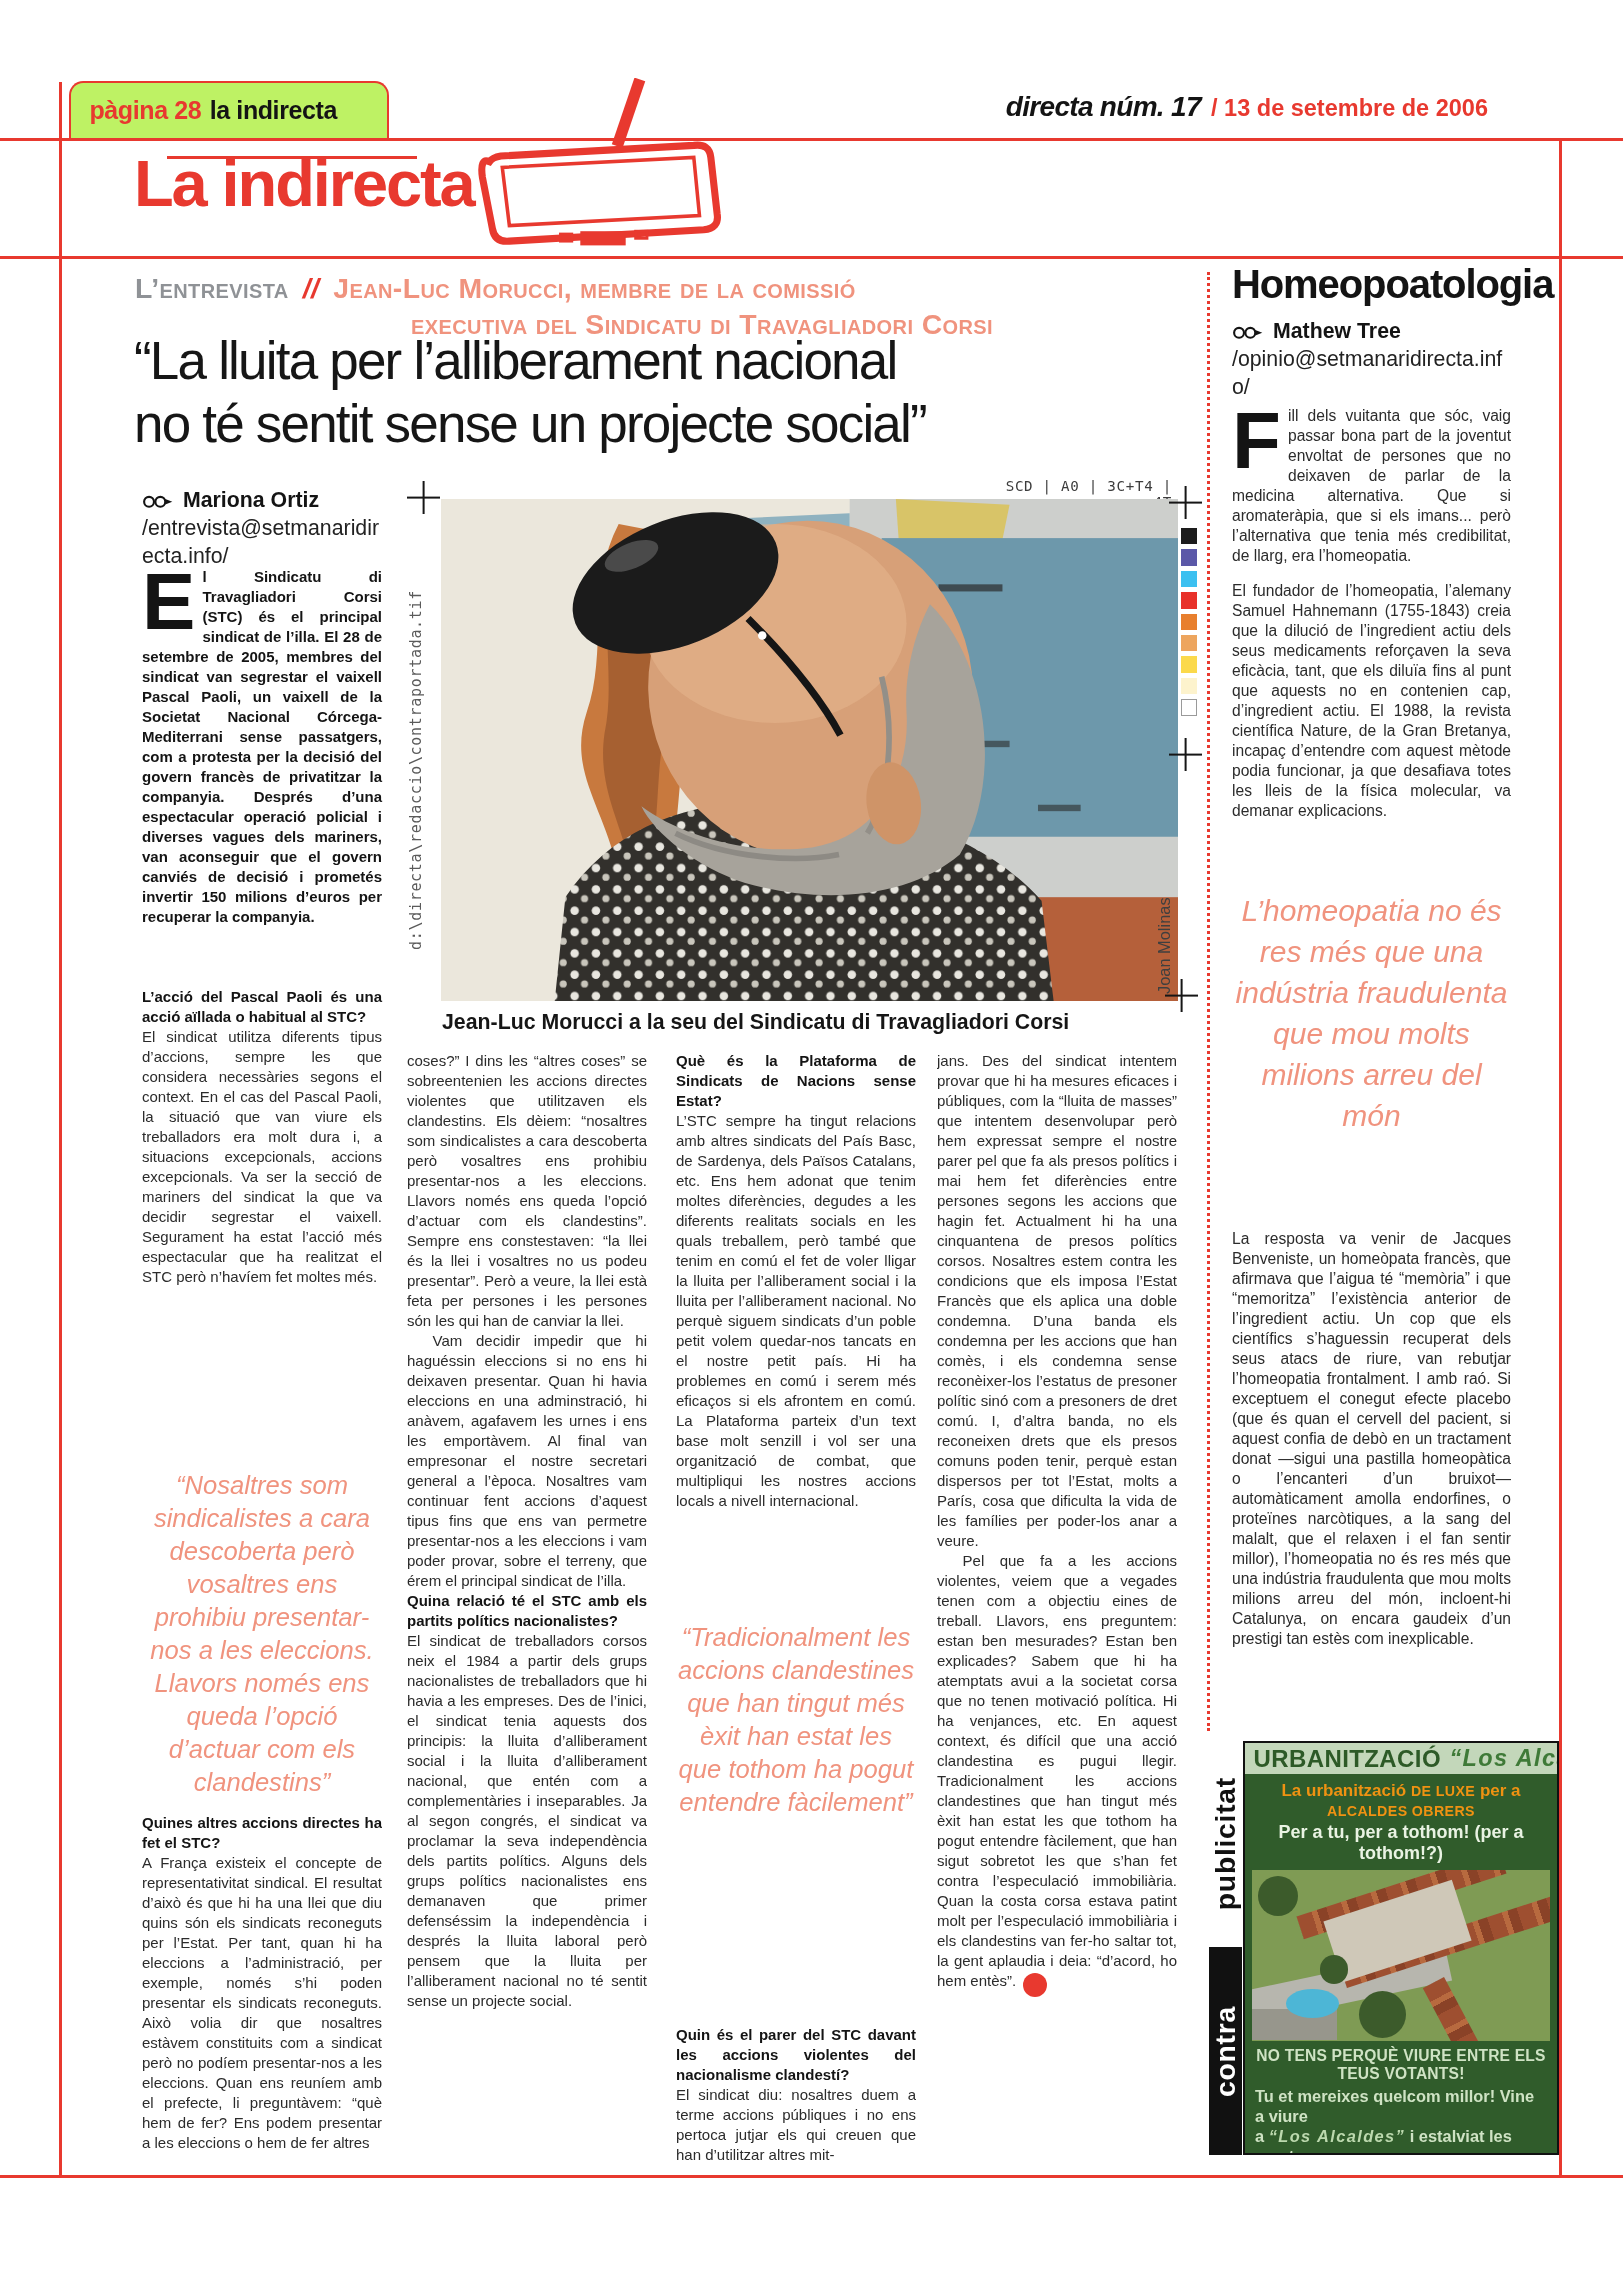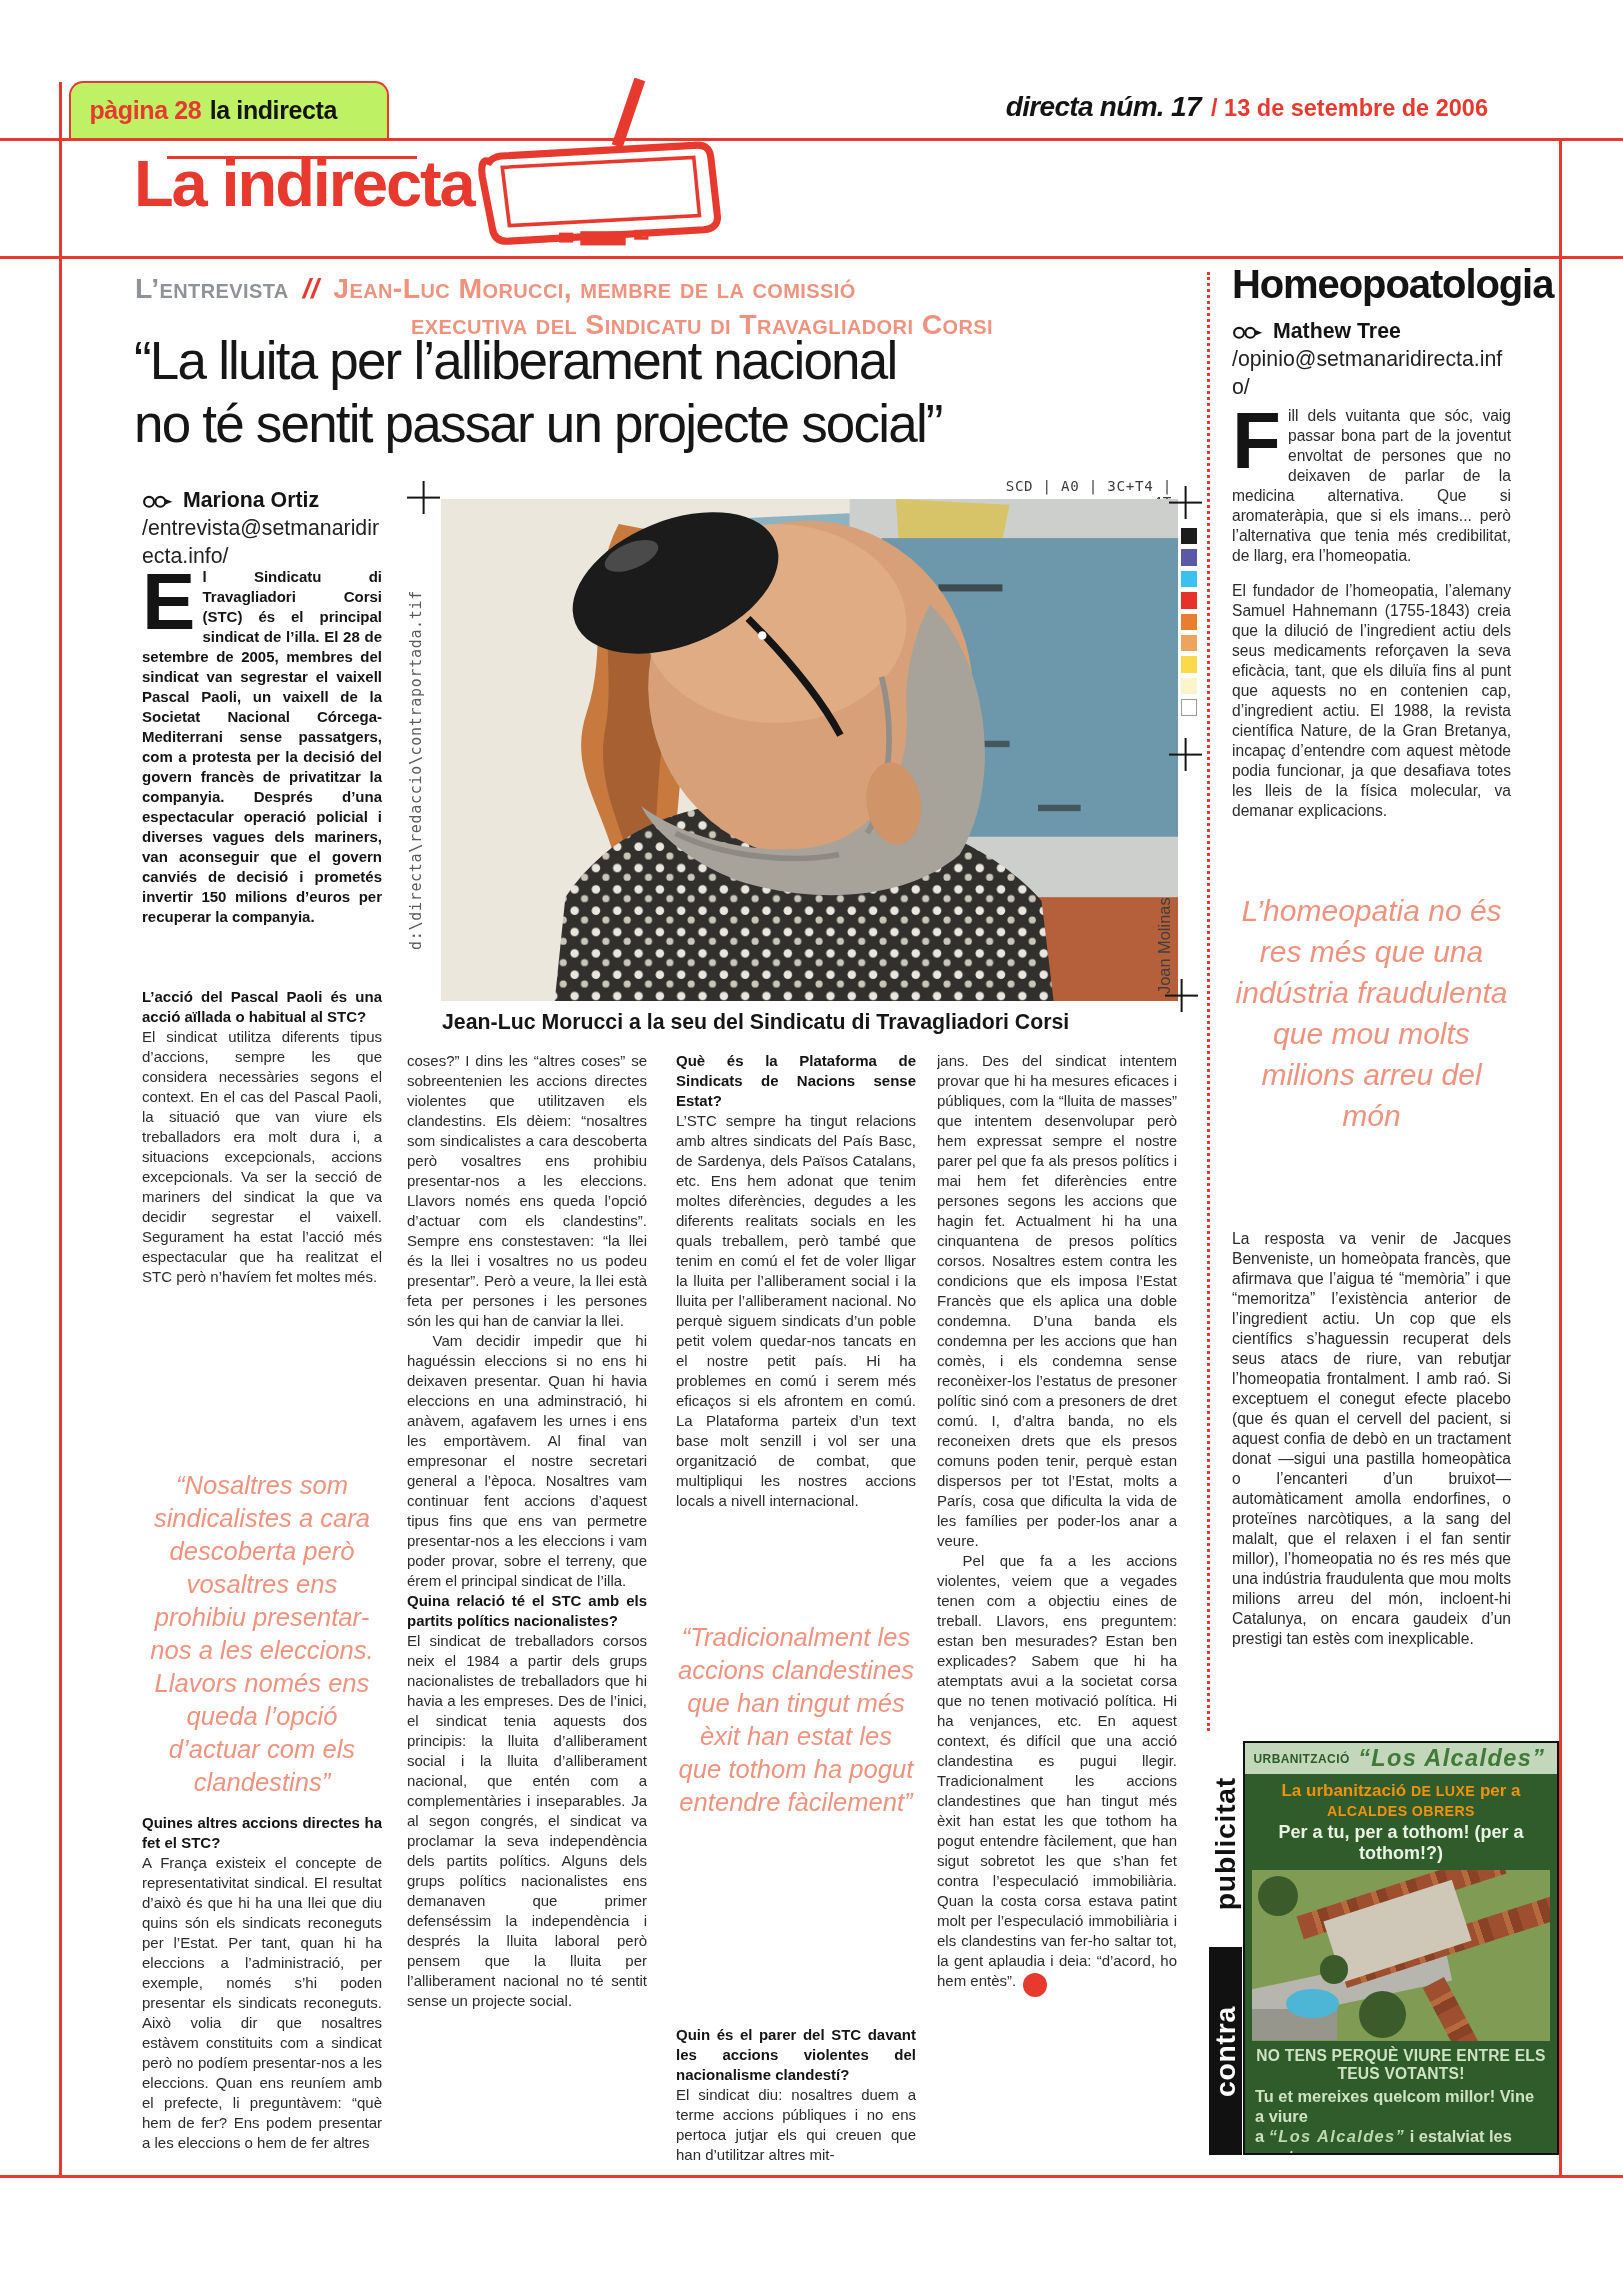--- a/index.html
+++ b/index.html
@@ -71,21 +71,21 @@
   .pen{display:inline-block;vertical-align:-2.1px;}
   
   .ad-strip{position:absolute;left:1209px;top:1741px;width:33px;height:414px;}
   .ad-strip .half{width:100%;display:flex;align-items:center;justify-content:center;}
   .ad-strip .t{height:206px;background:#fff;color:#111;}
   .ad-strip .b{height:208px;background:#111;color:#fff;}
   .vtext{writing-mode:vertical-rl;transform:rotate(180deg);font-weight:bold;font-size:28.4px;letter-spacing:0.7px;}
   .ad{position:absolute;left:1243px;top:1741px;width:316px;height:414px;border:2.1px solid #111;
       box-sizing:border-box;background:#305c2b;overflow:hidden;}
   .ad-head{height:31px;background:#c3d7ba;display:flex;align-items:center;padding:0 8.5px;gap:8.5px;}
-  .ad-head .u{color:#2d5a27;font-weight:bold;font-size:12px;letter-spacing:0.4px;}
+  .ad-head .u{color:#2d5a27;font-weight:bold;font-size:24px;letter-spacing:0.4px;}
   .ad-head .n{color:#3f7a38;font-weight:bold;font-style:italic;font-size:23.5px;letter-spacing:1.4px;white-space:nowrap;}
   .ad-t1{margin-top:7.1px;text-align:center;color:#ef9212;font-weight:bold;font-size:17px;}
   .ad-t1 .caps{font-size:14.2px;letter-spacing:0.4px;}
   .ad-t2{text-align:center;color:#e9f3e3;font-weight:bold;font-size:18px;margin-top:1.4px;}
   .ad-photo{position:relative;margin:5.7px 7.1px;height:171px;background:#7f9b54;overflow:hidden;}
   .ap-row{position:absolute;height:24px;background:repeating-linear-gradient(90deg,#9e4f30 0 15.6px,#b86a3f 15.6px 21.3px,#8a4227 21.3px 31px);}
   .ap-r1{width:213px;left:43px;top:12.8px;transform:rotate(-18deg);}
   .ap-r2{width:256px;left:85px;top:55px;transform:rotate(-18deg);}
   .ap-r3{width:213px;left:192px;top:107px;transform:rotate(62deg);transform-origin:left top;}
   .ap-roof{position:absolute;left:78px;top:28.4px;width:135px;height:64px;background:#cfc8b8;transform:rotate(-18deg);}
@@ -133,21 +133,21 @@
   </svg>
 
   <div class="kicker">
     <span class="lbl">L’entrevista</span>
     <span class="sep">//</span>
     <span class="who">Jean-Luc Morucci, membre de la comissió</span>
     <span class="l2">executiva del Sindicatu di Travagliadori Corsi</span>
   </div>
   <div class="headline">
     <div>“La lluita per l’alliberament nacional</div>
-    <div>no té sentit passar un projecte social”</div>
+    <div>no té sentit sense un projecte social”</div>
   </div>
 
   <div class="byline" style="left:142px;top:486px;width:240px;">
     <svg class="pen" width="31" height="15.6" viewBox="0 0 44 22">
       <circle cx="10" cy="11" r="7" fill="none" stroke="#141414" stroke-width="3"></circle>
       <circle cx="26" cy="11" r="7" fill="none" stroke="#141414" stroke-width="3"></circle>
       <path d="M33,7 L43,11 L33,15 Z" fill="#141414"></path>
     </svg><span class="nm">Mariona Ortiz</span>
     <div class="em">/entrevista@setmanaridirecta.info/</div>
   </div>

